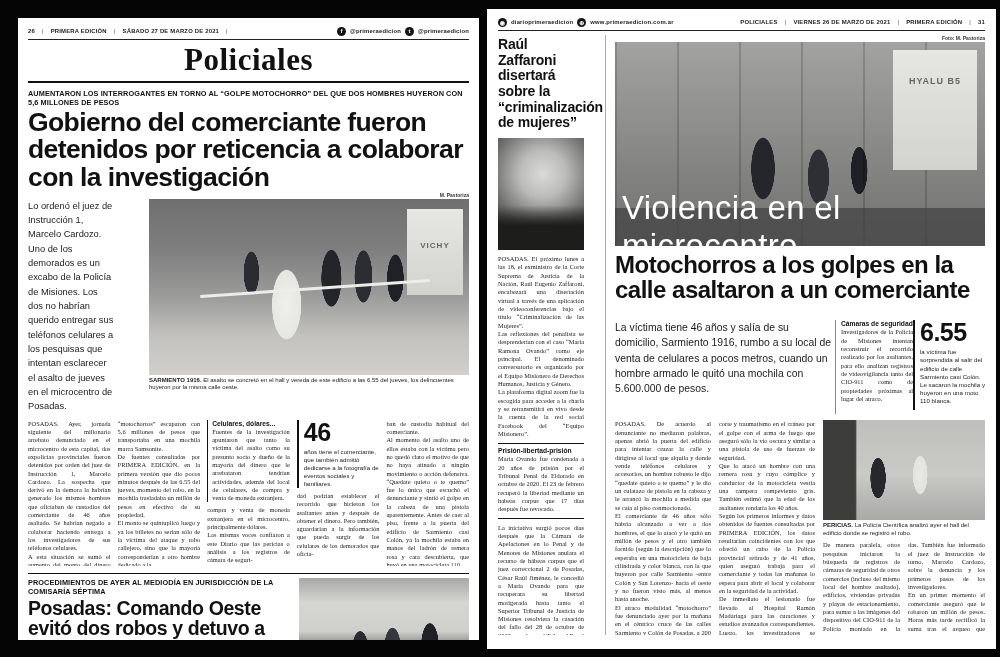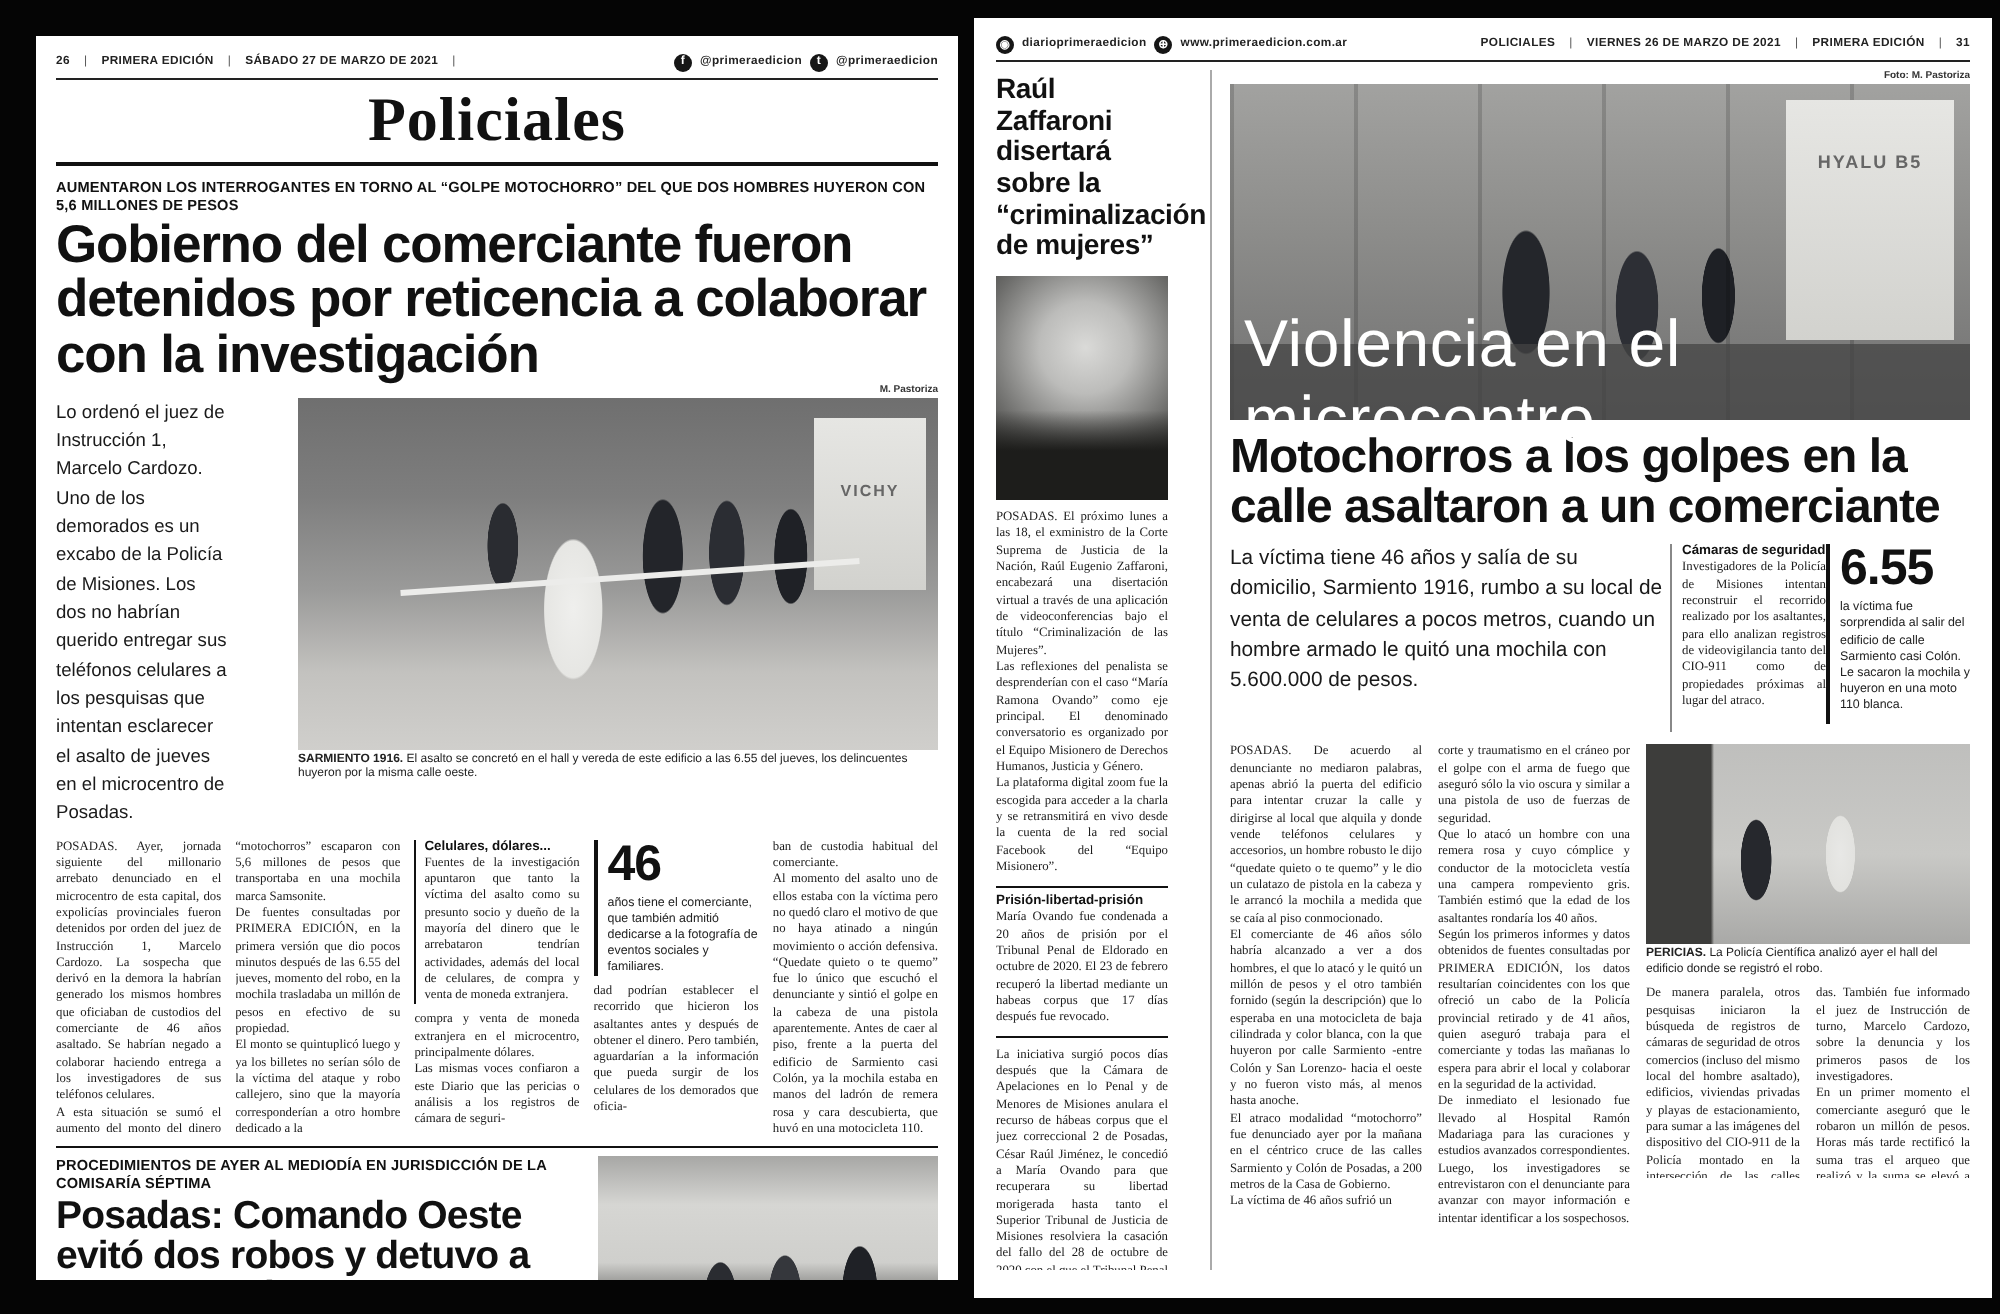--- a/index.html
+++ b/index.html
@@ -53,21 +53,21 @@
     radial-gradient(ellipse 26px 62px at 43% 60%, #efefed 0%, #e6e6e3 55%, rgba(0,0,0,0) 57%),
     radial-gradient(ellipse 17px 48px at 57% 45%, #23252a 0%, #23252a 58%, rgba(0,0,0,0) 60%),
     radial-gradient(ellipse 15px 44px at 67% 44%, #2b2d33 0%, #2b2d33 58%, rgba(0,0,0,0) 60%),
     radial-gradient(ellipse 14px 40px at 77% 45%, #1f2126 0%, #1f2126 58%, rgba(0,0,0,0) 60%),
     radial-gradient(ellipse 13px 36px at 32% 42%, #2a2c31 0%, #2a2c31 58%, rgba(0,0,0,0) 60%),
     linear-gradient(180deg,#6f6f6f 0%,#7e7e7e 28%,#9b9b9a 55%,#c3c2bf 78%,#d0cfcc 100%);}
   .tape{position:absolute;left:16%;top:50%;width:72%;height:3px;background:#ececea;transform:rotate(-4deg);}
   .poster{position:absolute;background:linear-gradient(180deg,#e6e6e3,#d2d2ce);color:#666;
           font-weight:bold;text-align:center;letter-spacing:1px;}
   .posterL{right:6px;top:10px;width:56px;height:86px;font-size:8px;padding-top:32px;}
-  .photoR{height:168px;background:
+  .photoR{height:204px;background:
     repeating-linear-gradient(90deg, rgba(0,0,0,.16) 0 2px, rgba(0,0,0,0) 2px 62px),
     radial-gradient(ellipse 20px 52px at 40% 62%, #24262b 0%, #24262b 58%, rgba(0,0,0,0) 60%),
     radial-gradient(ellipse 18px 46px at 55% 66%, #2d2f35 0%, #2d2f35 58%, rgba(0,0,0,0) 60%),
     radial-gradient(ellipse 14px 40px at 66% 63%, #1e2025 0%, #1e2025 58%, rgba(0,0,0,0) 60%),
     linear-gradient(180deg,#a2a2a0 0%,#8c8c8a 45%,#707070 100%);}
   .posterR{right:8px;top:8px;width:84px;height:120px;font-size:9px;padding-top:26px;}
   .overlay-band{position:absolute;left:0;right:0;bottom:0;height:38px;background:rgba(68,68,68,.74);
                 display:flex;align-items:center;padding-left:7px;}
   .overlay-band span{color:#fff;font-size:33px;font-weight:400;letter-spacing:.3px;}
   .photoZ{height:112px;margin-bottom:5px;background:
@@ -83,21 +83,21 @@
     radial-gradient(ellipse 13px 34px at 34% 58%, #26282d 0%, #26282d 58%, rgba(0,0,0,0) 60%),
     radial-gradient(ellipse 13px 34px at 60% 55%, #e8e8e6 0%, #e2e2df 55%, rgba(0,0,0,0) 57%),
     linear-gradient(180deg,#bfbfbd 0%,#c9c9c6 55%,#a9a9a7 100%);}
 
   
   .rp-main{display:flex;gap:9px;margin-top:4px;height:600px;}
   .zaff{width:108px;border-right:1px solid #aaa;padding-right:21px;overflow:hidden;}
   .zaff-headline{font-size:14px;line-height:1.12;font-weight:800;letter-spacing:-.2px;margin:2px 0 7px;}
   .zbox{border-top:1.2px solid #111;border-bottom:1.2px solid #111;padding:3px 0 4px;margin:5px 0;}
   .rp-story{flex:1;display:flex;flex-direction:column;overflow:hidden;}
-  .leadrow{display:flex;gap:0;height:94px;overflow:hidden;margin-top:2px;}
+  .leadrow{display:flex;gap:0;height:94px;overflow:hidden;margin-top:14px;}
   .rlead{flex:1;font-size:10.4px;line-height:1.45;color:#1a1a1a;}
   .cambox{width:78px;border-left:1px solid #888;padding-left:5px;overflow:hidden;}
   .statbox66{width:72px;overflow:hidden;}
   .rbody{display:flex;gap:8px;margin-top:6px;flex:1;overflow:hidden;}
   .rb-col{width:96px;overflow:hidden;}
   .rright{flex:1;overflow:hidden;}
   .minirow{display:flex;gap:8px;margin-top:4px;height:96px;overflow:hidden;}
 </style>
 </head>
 <body>

